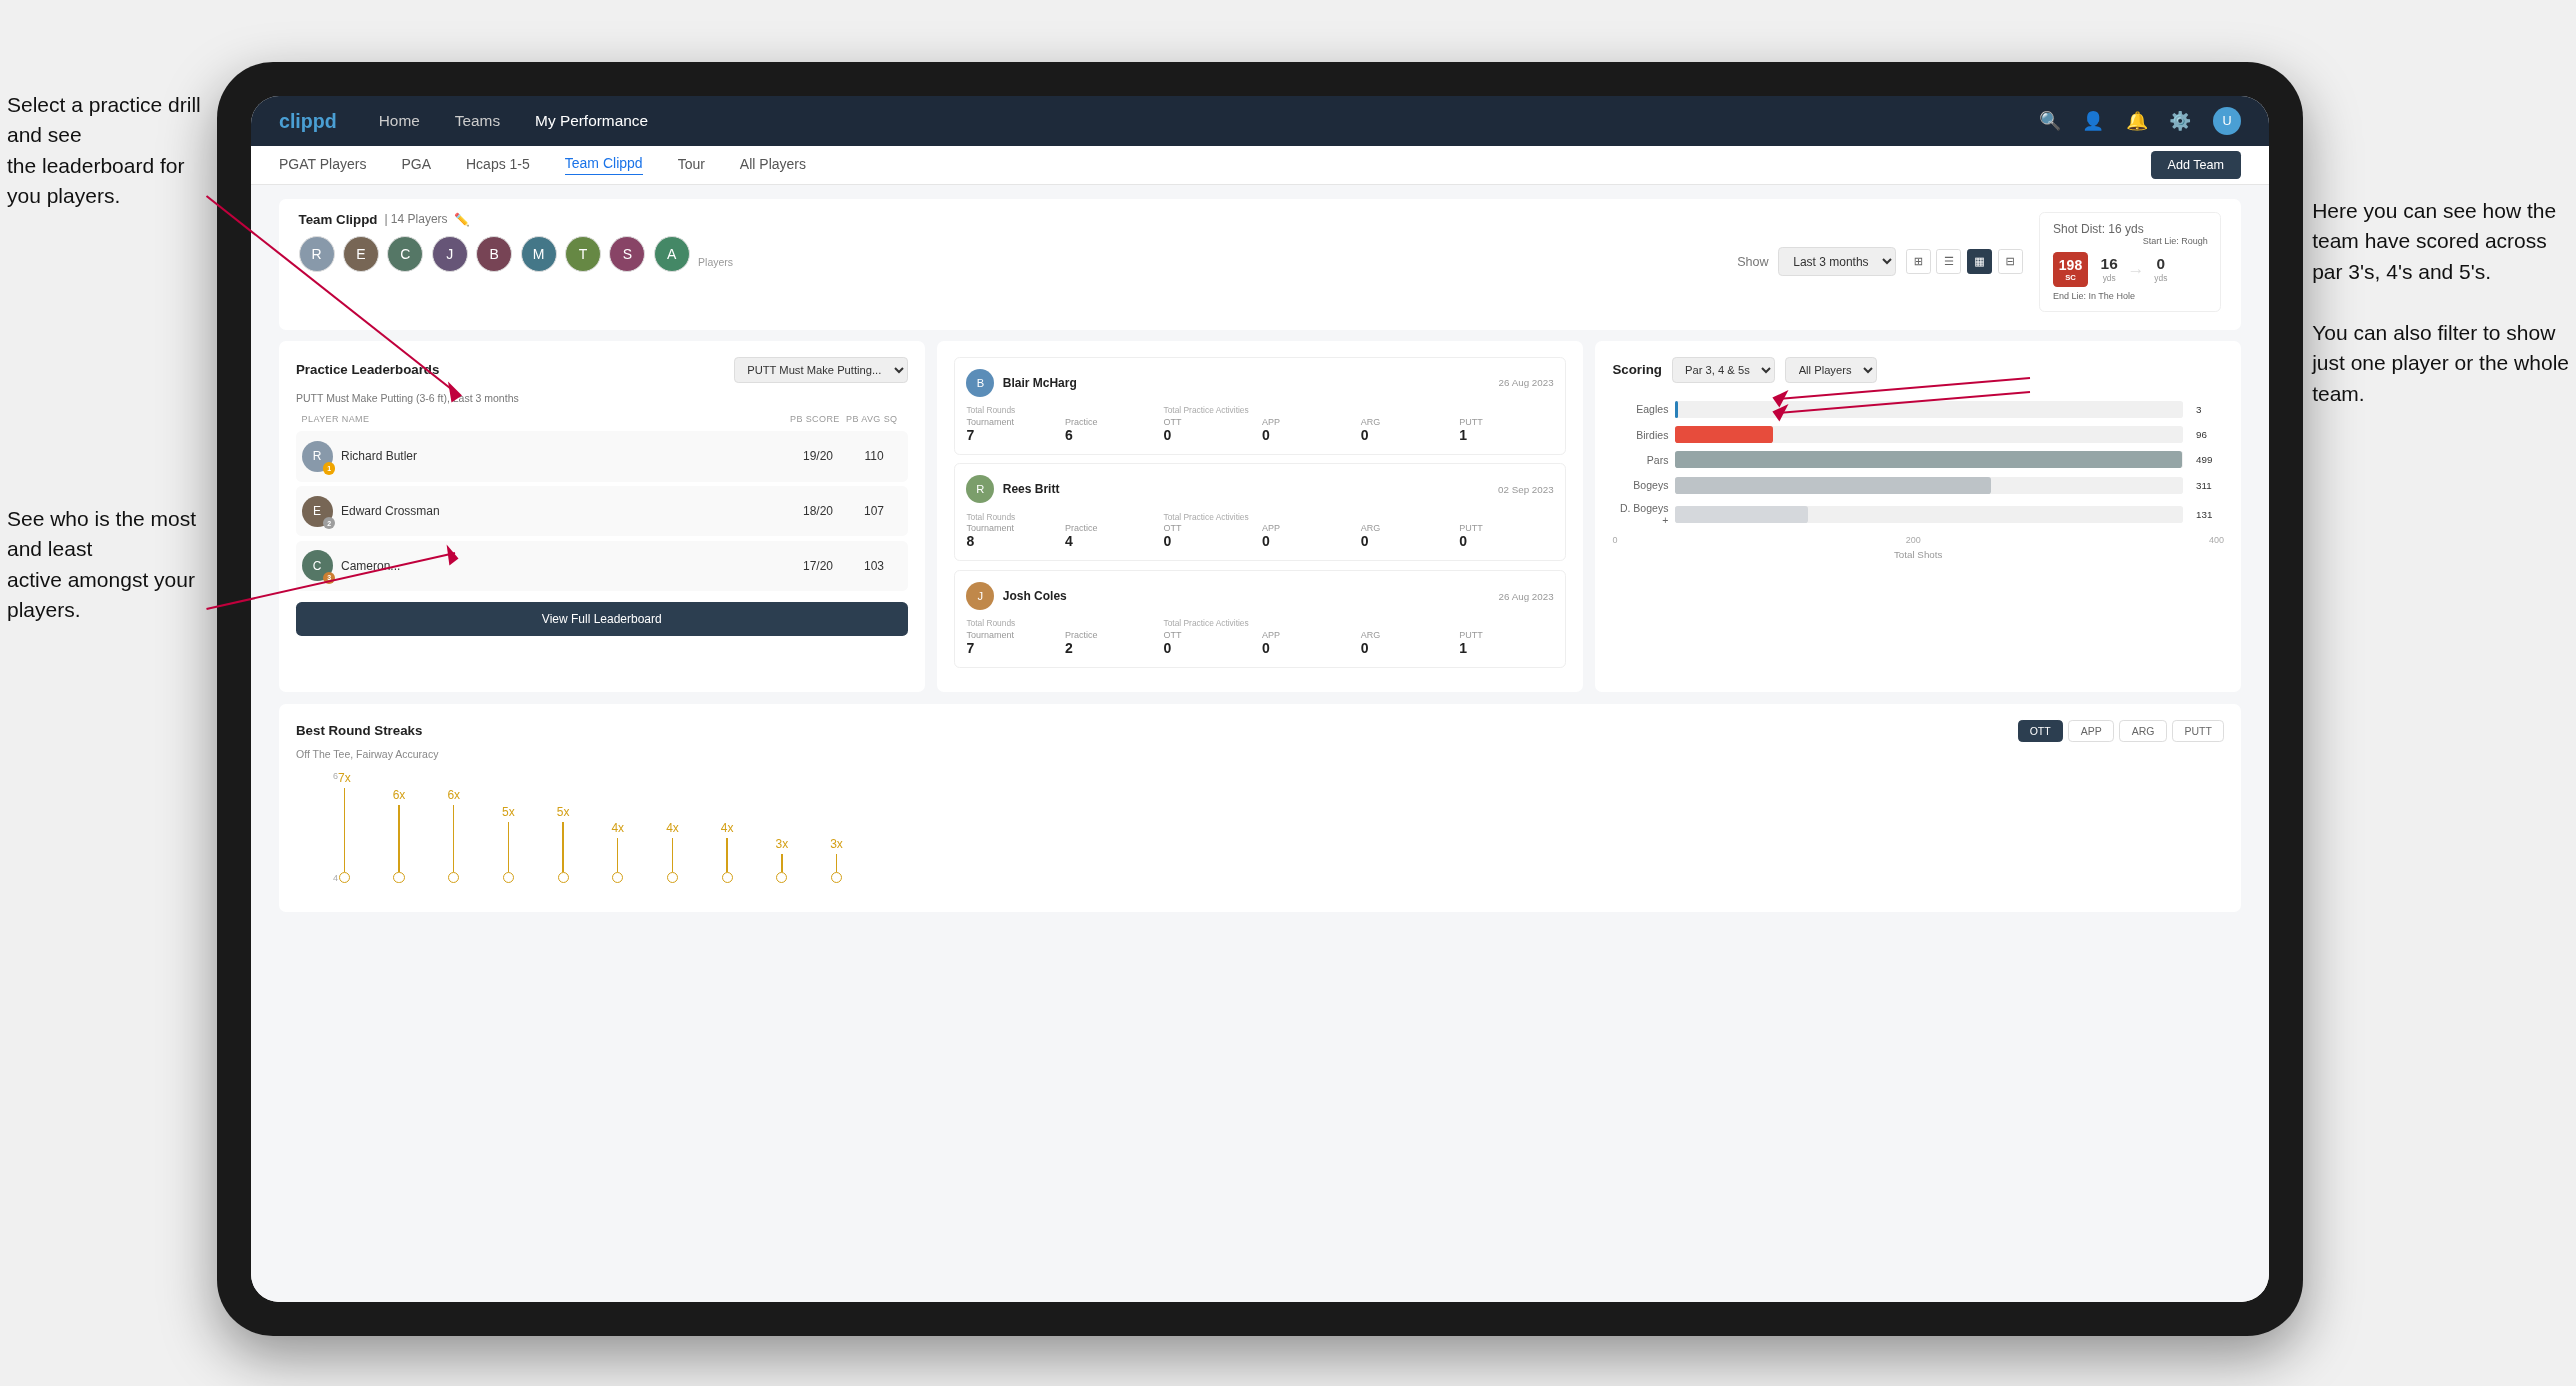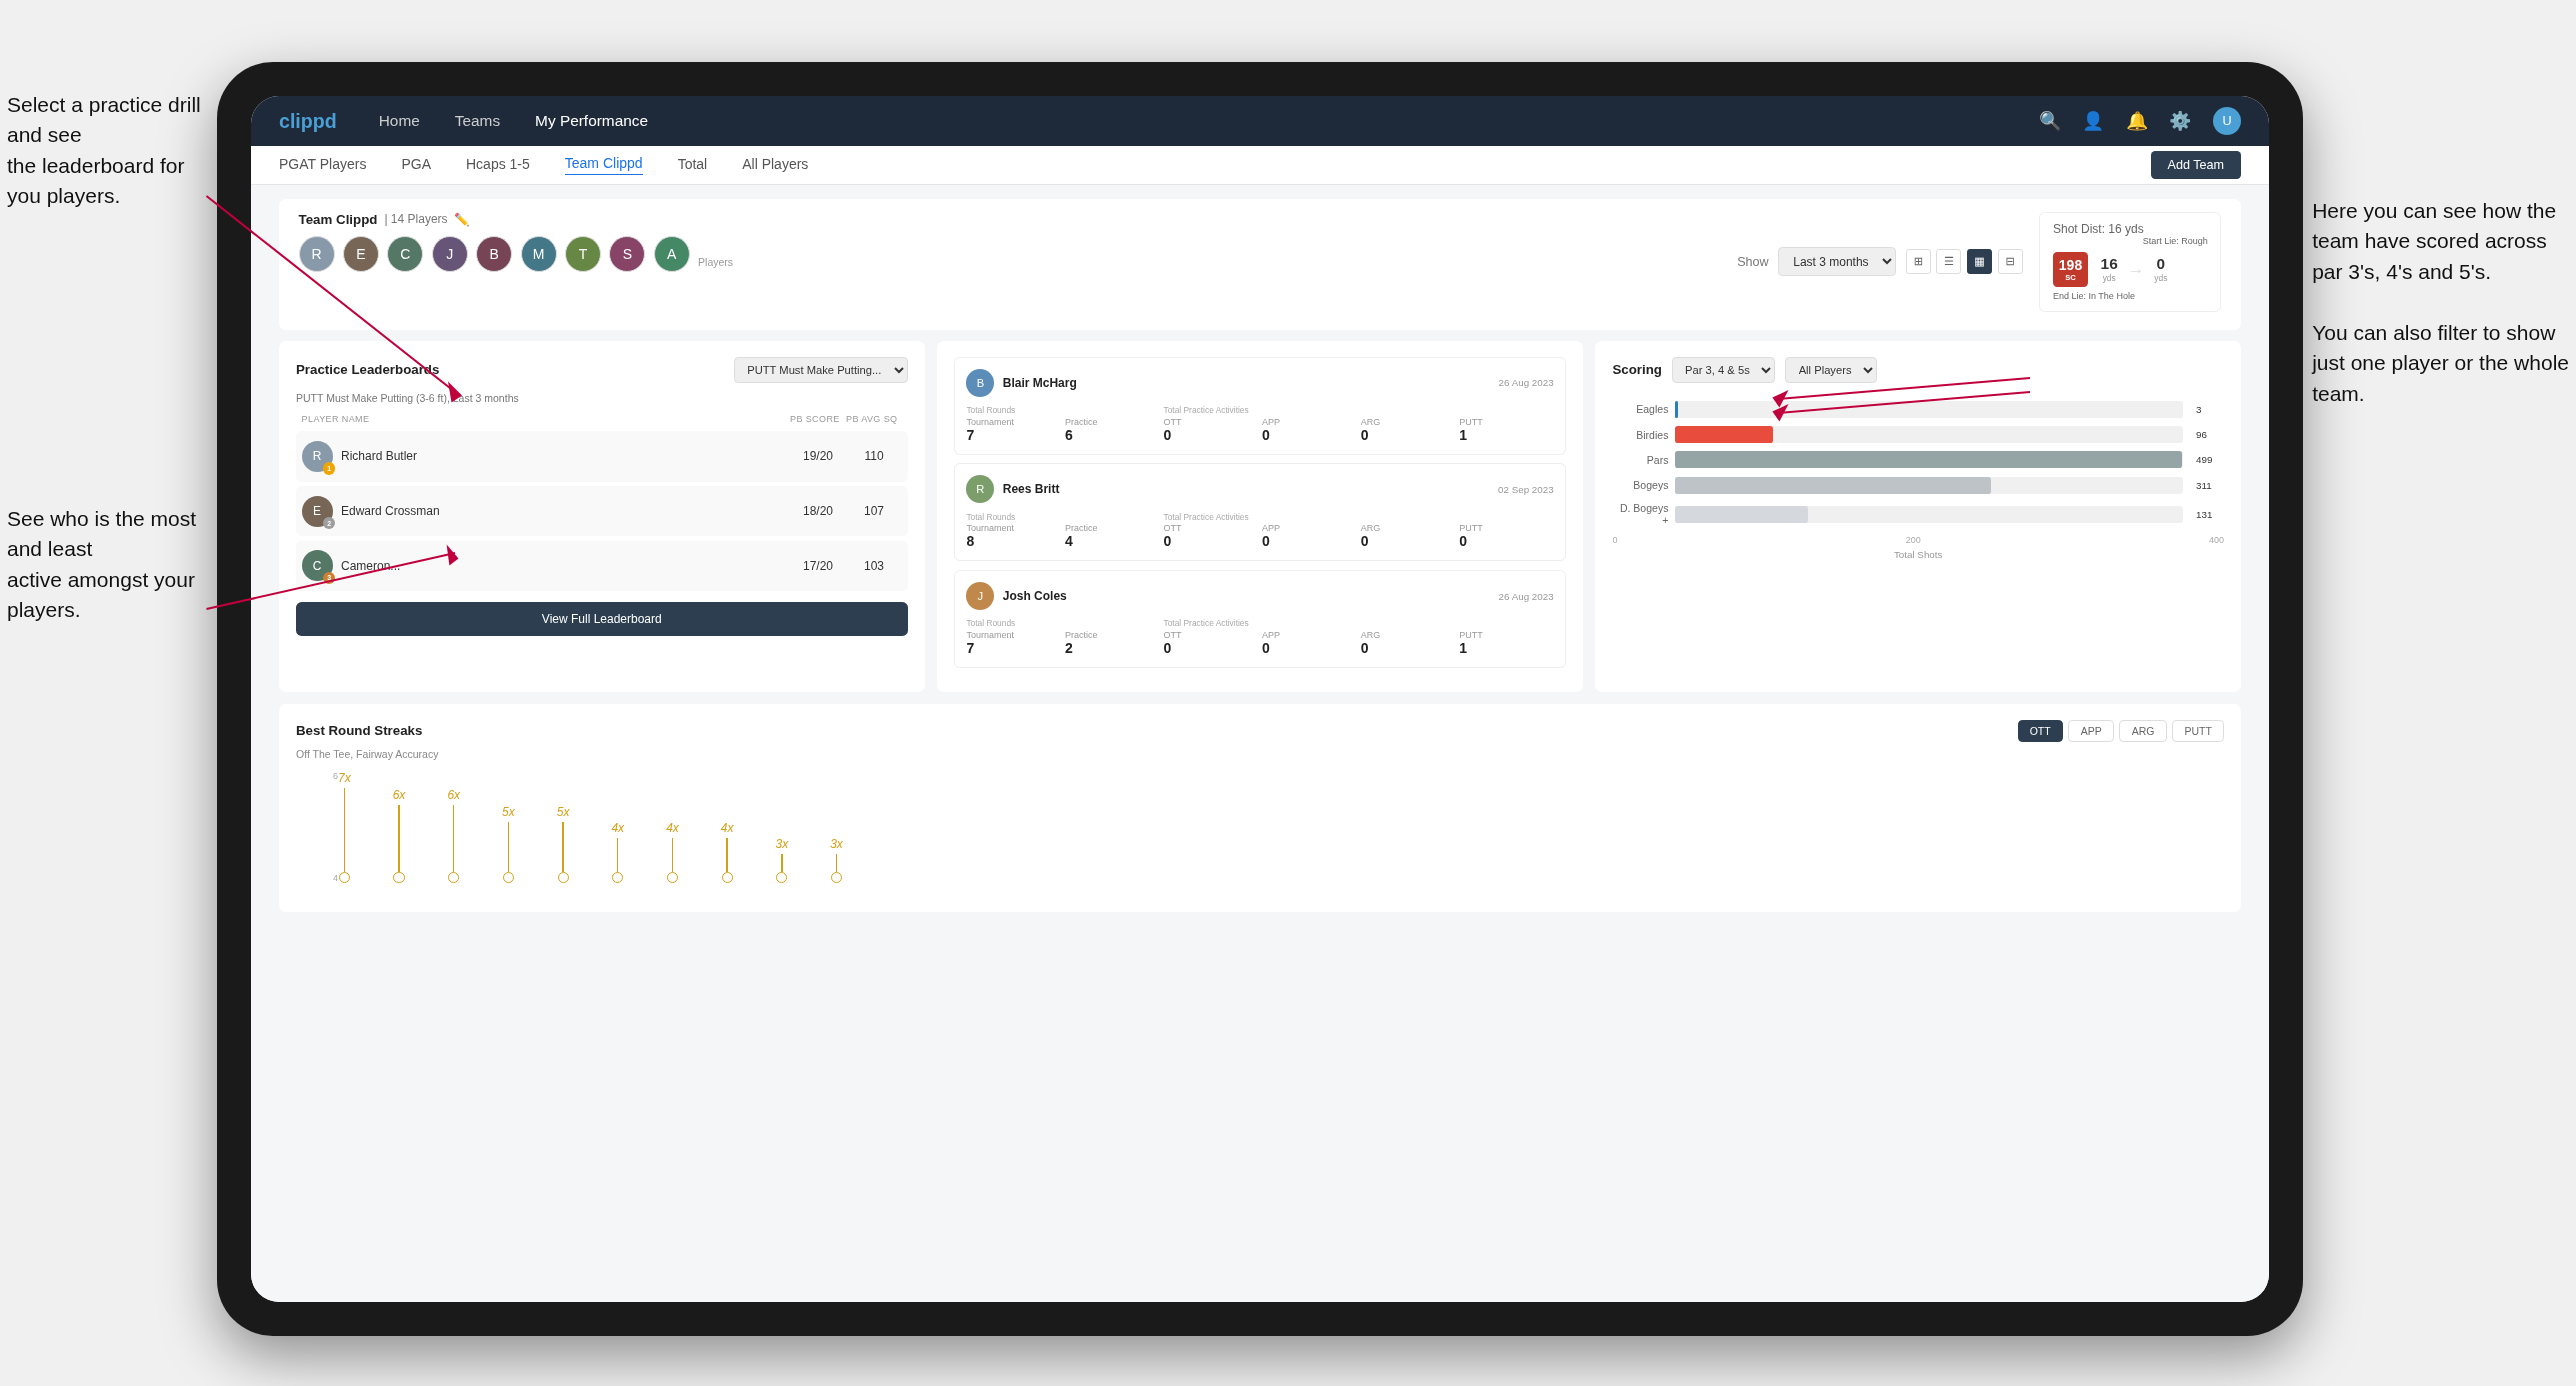--- a/index.html
+++ b/index.html
@@ -415,21 +415,21 @@
         <span class="nav-icon">⚙️</span>
         <div class="avatar-circle">U</div>
       </div>
     </div>
 
     <div class="sub-nav">
       <span class="sub-nav-item">PGAT Players</span>
       <span class="sub-nav-item">PGA</span>
       <span class="sub-nav-item">Hcaps 1-5</span>
       <span class="sub-nav-item active">Team Clippd</span>
-      <span class="sub-nav-item">Total</span>
+      <span class="sub-nav-item">Tour</span>
       <span class="sub-nav-item">All Players</span>
       <button class="add-team-btn">Add Team</button>
     </div>
 
     <div class="main-content">
 
       <div style="background:#fff;border-radius:7px;padding:12.6px 19.6px;margin-bottom:11.2px;">
         <div class="team-header-row">
           <div class="team-left">
             <div style="display:flex;align-items:center;gap:7px;margin-bottom:9.8px;">
@@ -742,21 +742,21 @@
           </div>
         </div>
         <div class="streak-subtitle">Off The Tee, Fairway Accuracy</div>
 
         <div style="position:relative;height:126px;display:flex;align-items:flex-end;padding-bottom:14px;gap:35px;overflow:hidden;">
 
           <div style="position:absolute;left:0;top:0;bottom:14px;width:42px;display:flex;flex-direction:column;justify-content:space-between;font-size:9px;color:#aaa;text-align:right;">
             <span>6</span>
             <span>4</span>
           </div>
-          <div style="margin-left:42px;display:flex;align-items:flex-end;gap:42px;height:100%;font-style:italic;">
+          <div style="margin-left:42px;display:flex;align-items:flex-end;gap:42px;height:100%;">
 
             <div style="display:flex;flex-direction:column;align-items:center;">
               <span style="font-size:12px;color:#d4a017;margin-bottom:2.8px;">7x</span>
               <div style="width:1.4px;height:84px;background:#d4a017;"></div>
               <div style="width:11.2px;height:11.2px;border-radius:50%;border:1.4px solid #d4a017;background:#fff;"></div>
             </div>
             <div style="display:flex;flex-direction:column;align-items:center;">
               <span style="font-size:12px;color:#d4a017;margin-bottom:2.8px;">6x</span>
               <div style="width:1.4px;height:67px;background:#d4a017;"></div>
               <div style="width:11.2px;height:11.2px;border-radius:50%;border:1.4px solid #d4a017;background:#fff;"></div>

